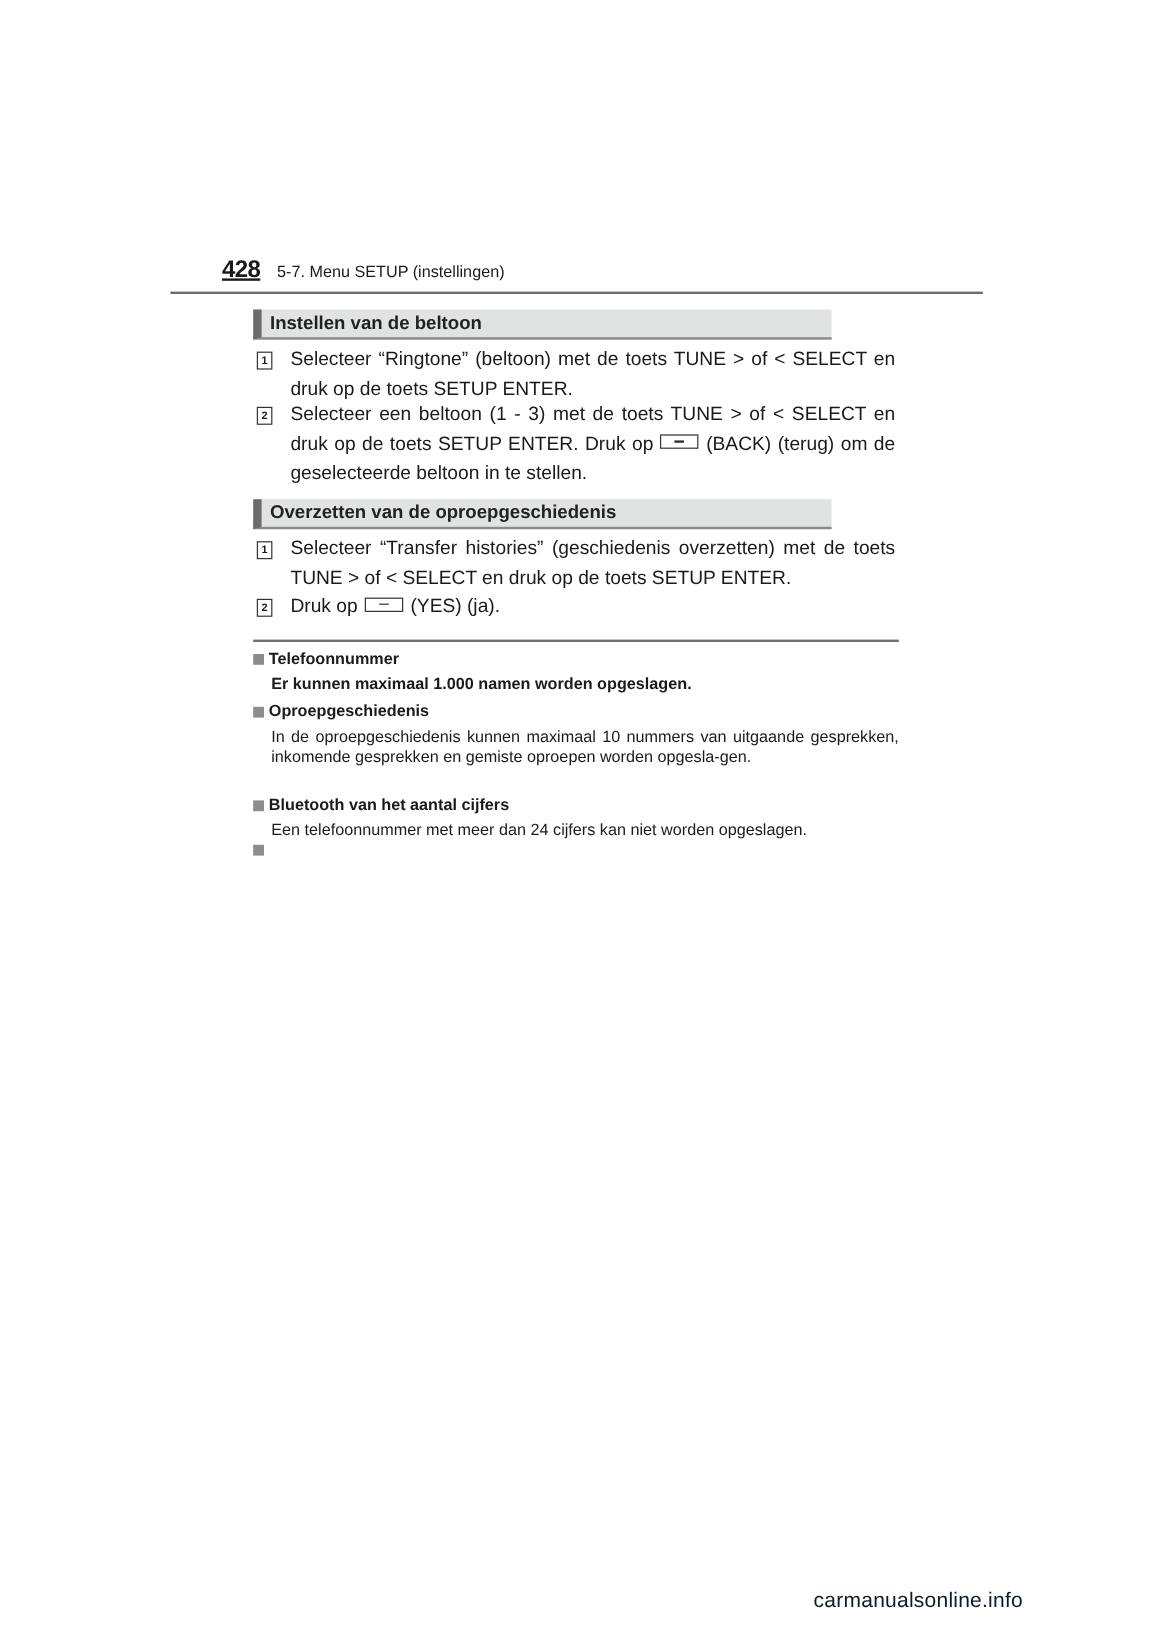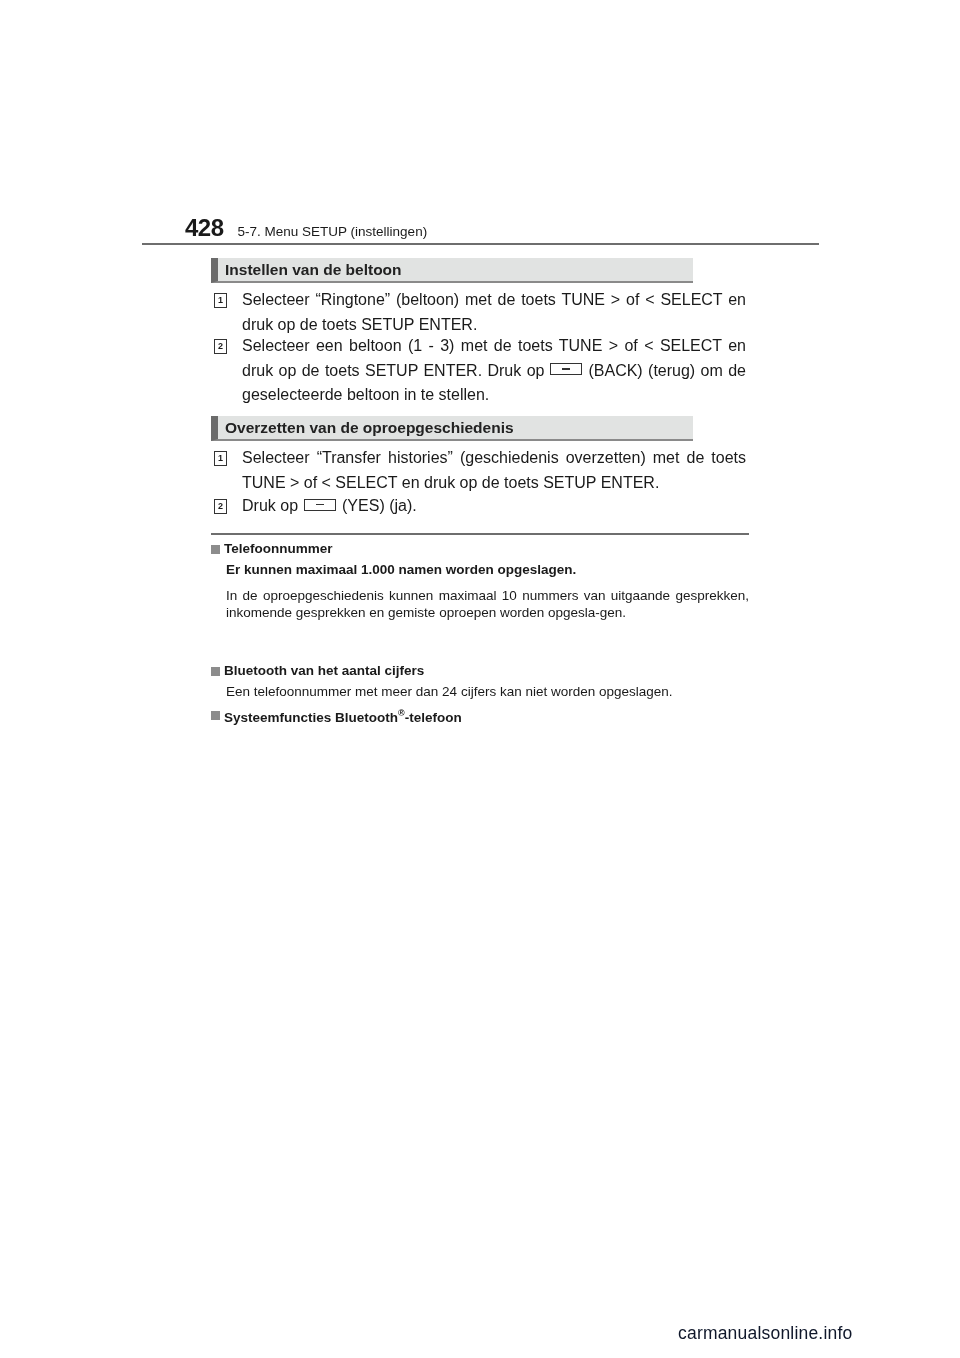--- a/index.html
+++ b/index.html
@@ -1,21 +1,21 @@
 <!DOCTYPE html>
 <html><head>
   <meta charset="utf-8">
   <style>
     html, body { margin: 0; padding: 0; }
     body {
       width: 960px; height: 1358px; background: #ffffff; position: relative;
       font-family: "Liberation Sans", sans-serif; color: #1a1a1a; overflow: hidden;
     }
     .header { position: absolute; left: 185px; top: 214px; display: flex; align-items: baseline; }
-    .page-num { font-size: 24px; font-weight: bold; letter-spacing: -0.5px; }
+    .page-num { font-size: 20px; font-weight: bold; letter-spacing: -0.5px; text-decoration: underline; }
     .section-ref { font-size: 13.5px; margin-left: 14px; }
     .header-rule { position: absolute; left: 142px; top: 243px; width: 677px; height: 2px; background: #6e6e6e; }
 
     .sec-head {
       position: absolute; left: 211px; width: 482px; height: 25px;
       background: #e1e3e2; border-left: 7px solid #6b6b6b; border-bottom: 2px solid #8a8a8a;
       box-sizing: border-box; display: flex; align-items: center; padding-left: 7px;
       font-weight: bold; font-size: 15.5px; color: #222;
     }
     .step { position: absolute; left: 214px; width: 532px; font-size: 16px; line-height: 24.5px; }
@@ -86,31 +86,34 @@
 
 <div class="note" style="top:540px;">
   <div class="note-title">
       <span class="sq"></span>
       <span>Telefoonnummer</span>
     </div>
   <div class="note-body" style="margin-top:3px;font-weight:bold;">Er kunnen maximaal 1.000 namen worden opgeslagen.</div>
 </div>
 
 <div class="note" style="top:584px;">
+  <div class="note-title">
+      <span class="sq"></span>
+      <span>Oproepgeschiedenis</span>
+    </div>
   <div class="note-body" style="margin-top:3px;line-height:17px;">In de oproepgeschiedenis kunnen maximaal 10 nummers van uitgaande gesprekken, inkomende gesprekken en gemiste oproepen worden opgesla-gen.</div>
 </div>
 
 <div class="note" style="top:662px;">
   <div class="note-title">
       <span class="sq"></span>
       <span>Bluetooth van het aantal cijfers</span>
     </div>
   <div class="note-body" style="margin-top:3px;">Een telefoonnummer met meer dan 24 cijfers kan niet worden opgeslagen.</div>
 </div>
 
 <div class="note" style="top:704px;">
   <div class="note-title">
       <span class="sq"></span>
-      <span><span>Systeemfuncties Bluetooth</span><sup>®</sup><span>-telefoon</span></span>
     </div>
 </div>
 
 <div class="watermark">carmanualsonline.info</div>
 
 </body></html>

